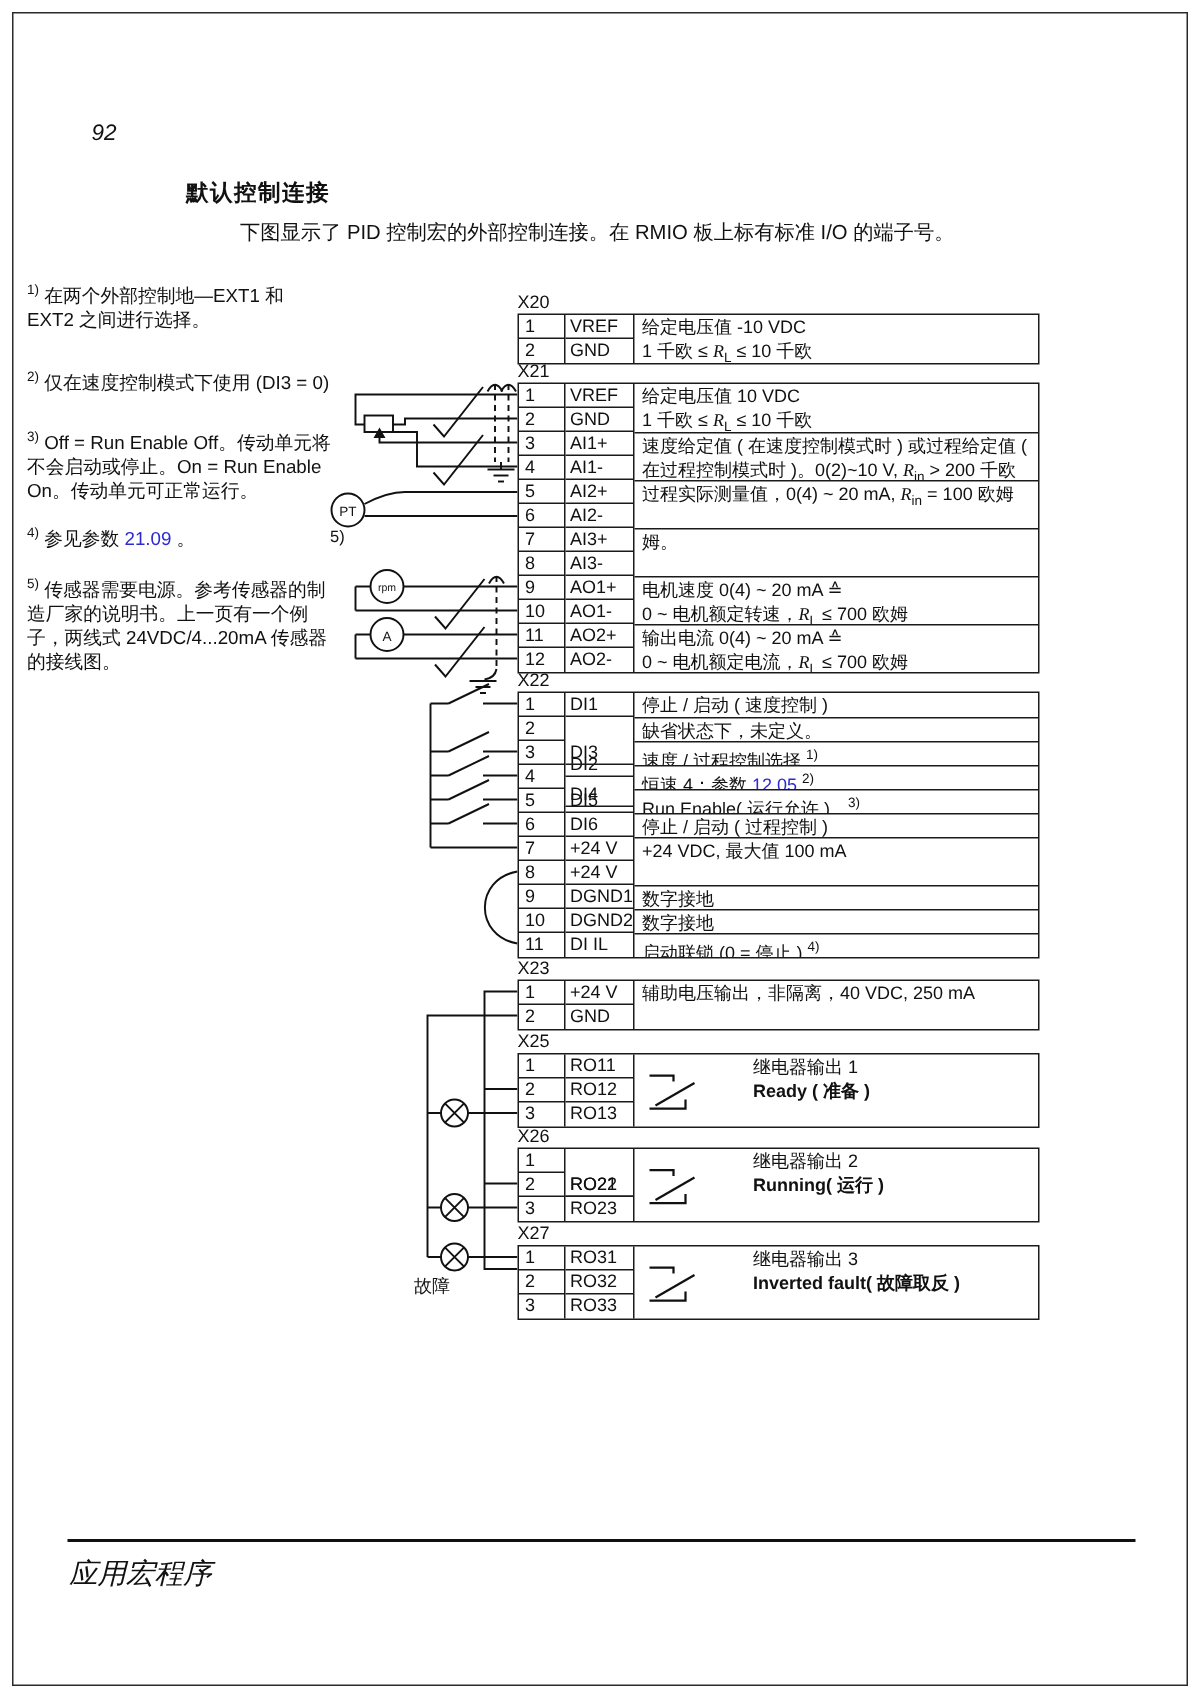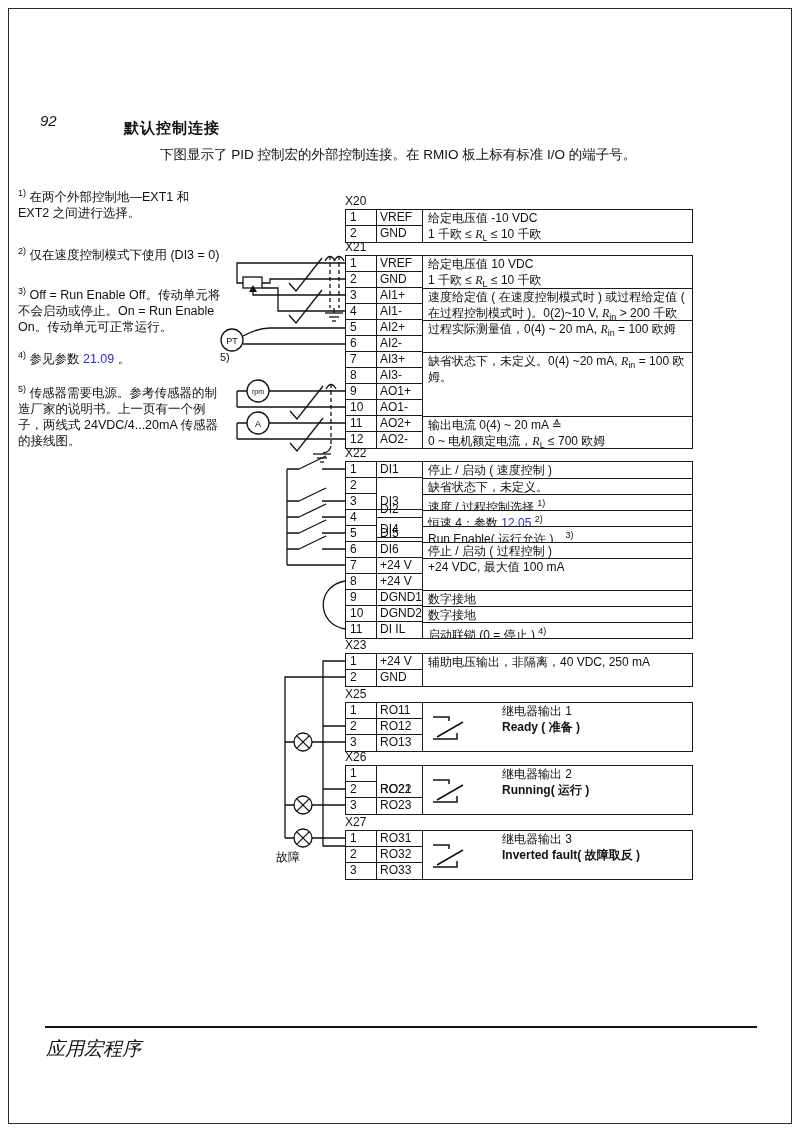--- a/index.html
+++ b/index.html
@@ -1,21 +1,21 @@
 <!DOCTYPE html>
 <html><head>
 <meta charset="utf-8">
 <style>
   html,body{margin:0;padding:0;background:#e8e8e8;}
   #page{position:relative;width:800px;height:1132px;background:#fff;margin:0 auto;
         font-family:"Liberation Sans", sans-serif;color:#111;overflow:hidden;}
   #pageborder{position:absolute;left:8px;top:8px;width:782px;height:1114px;
         border:1.5px solid #2a2a2a;pointer-events:none;}
   .abs{position:absolute;}
-  #pagenum{left:40px;top:80px;font-style:italic;font-size:15px;margin-top:32px;}
+  #pagenum{left:61px;top:80px;font-style:italic;font-size:15px;}
   #heading{left:124px;top:119px;font-weight:bold;font-size:15px;letter-spacing:1px;}
   #intro{left:160px;top:146px;font-size:13.5px;}
   .footnote{left:18px;font-size:12.5px;line-height:16px;width:320px;}
   .footnote sup{font-size:9px;}
   #fn1{top:185px;}#fn2{top:243px;}#fn3{top:283px;}#fn4{top:347px;}#fn5{top:381px;}
   .lk{color:#2b2bd0;}
   
   .tlabel{position:absolute;font-size:12px;height:13px;line-height:13px;}
   .tbl{position:absolute;border:1.3px solid #1a1a1a;background:#fff;box-sizing:border-box;}
   .vsep{position:absolute;top:0;bottom:0;width:0;border-left:1.3px solid #1a1a1a;}
@@ -186,22 +186,25 @@
           <div class="dline">1 千欧 ≤ <i>R</i><sub>L</sub> ≤ 10 千欧</div>
         </div>
         <div class="desc bt" style="top: 32px; height: 32px;">
           <div class="dline">速度给定值 ( 在速度控制模式时 ) 或过程给定值 (</div>
           <div class="dline">在过程控制模式时 )。0(2)~10 V, <i>R</i><sub>in</sub> &gt; 200 千欧</div>
         </div>
         <div class="desc bt" style="top: 64px; height: 32px;">
           <div class="dline">过程实际测量值，0(4) ~ 20 mA, <i>R</i><sub>in</sub> = 100 欧姆</div>
         </div>
         <div class="desc bt" style="top: 96px; height: 32px;">
-          <div class="dline">缺省状态下，未定义。0(4) ~20 mA, <i>R</i><sub>in</sub> = 100 欧</div>
           <div class="dline">姆。</div>
+        </div>
+        <div class="desc bt" style="top: 128px; height: 32px;">
+          <div class="dline">电机速度 0(4) ~ 20 mA ≙</div>
+          <div class="dline">0 ~ 电机额定转速，<i>R</i><sub>L</sub> ≤ 700 欧姆</div>
         </div>
         <div class="desc bt" style="top: 160px; height: 32px;">
           <div class="dline">输出电流  0(4) ~ 20 mA ≙</div>
           <div class="dline">0 ~  电机额定电流，<i>R</i><sub>L</sub> ≤ 700 欧姆</div>
         </div>
       </div>
       <div class="tlabel" style="left: 345px; top: 447px;">X22</div>
       <div class="tbl" style="left: 345px; top: 461px; width: 348px; height: 178px;">
         <div class="vsep" style="left: 30px;"></div>
         <div class="vsep" style="left: 76px;"></div>

